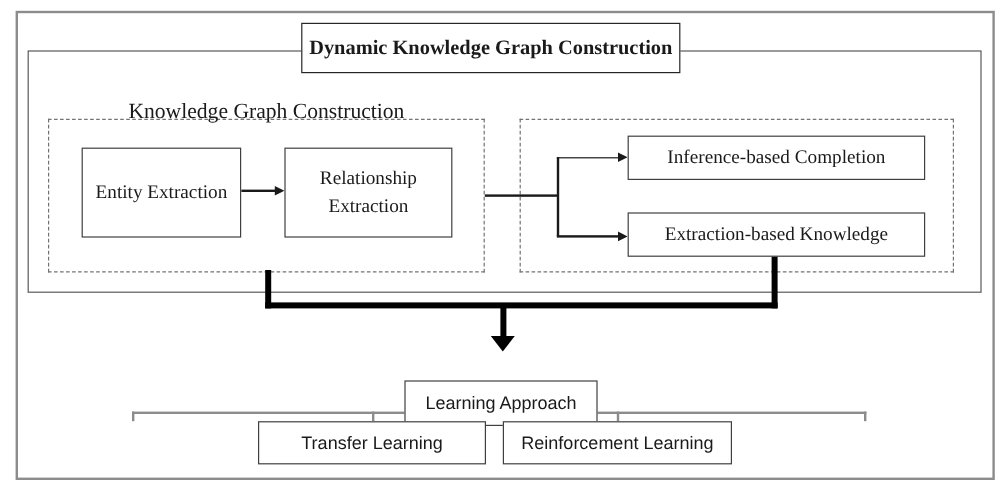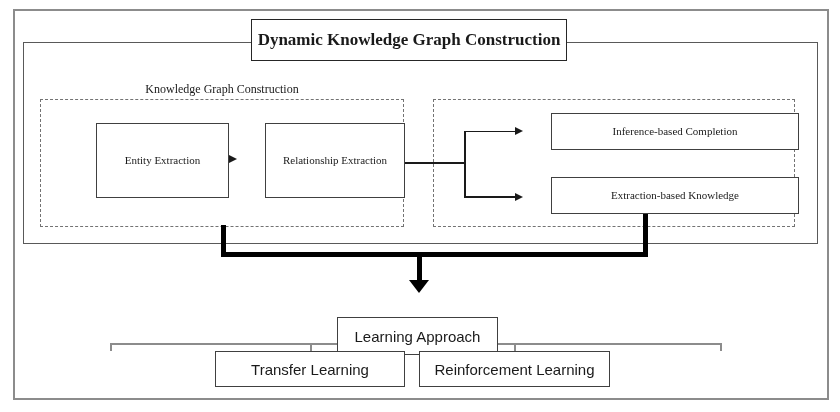--- a/index.html
+++ b/index.html
@@ -11,31 +11,31 @@
   
   .outer-frame{left:13px;top:9px;width:816px;height:391px;border:2px solid #8c8c8c;background:#ffffff;}
   .inner-frame{left:23px;top:42px;width:795px;height:202px;border:1.5px solid #595959;}
   
   .title-box{
     left:251px;top:19px;width:316px;height:42px;background:#ffffff;
     border:1.5px solid #262626;display:flex;align-items:center;justify-content:center;
     font-weight:bold;font-size:17px;z-index:6;text-align:center;
   }
   
-  .sec-label{height:18px;font-size:12px;text-align:center;z-index:3;white-space:nowrap;}
+  .sec-label{height:18px;font-size:18px;text-align:center;z-index:3;white-space:nowrap;}
   .kgc-label{left:72px;top:82px;width:300px;}
   .kgk-label{left:464px;top:82px;width:300px;}
   
   .dashed{border:1.5px dashed #737373;z-index:1;}
   .left-dashed{left:40px;top:99px;width:364px;height:128px;}
   .right-dashed{left:433px;top:99px;width:362px;height:128px;}
   
   .node{
     background:#ffffff;border:1.5px solid #404040;display:flex;align-items:center;
-    justify-content:center;text-align:center;z-index:4;font-size:11px;line-height:1.45;margin-left:28px;
+    justify-content:center;text-align:center;z-index:4;font-size:16px;line-height:1.45;
   }
   .entity-box{left:68px;top:123px;width:133px;height:75px;padding:0 0;}
   .relationship-box{left:237px;top:123px;width:140px;height:75px;padding:0 10px;}
   .inference-box{left:523px;top:113px;width:248px;height:37px;}
   .extraction-box{left:523px;top:177px;width:248px;height:37px;}
   
   .hline{background:#1a1a1a;height:1.5px;z-index:2;}
   .vline{background:#1a1a1a;width:1.5px;z-index:2;}
   .arrow-right{
     width:0;height:0;border-top:4.5px solid transparent;border-bottom:4.5px solid transparent;

